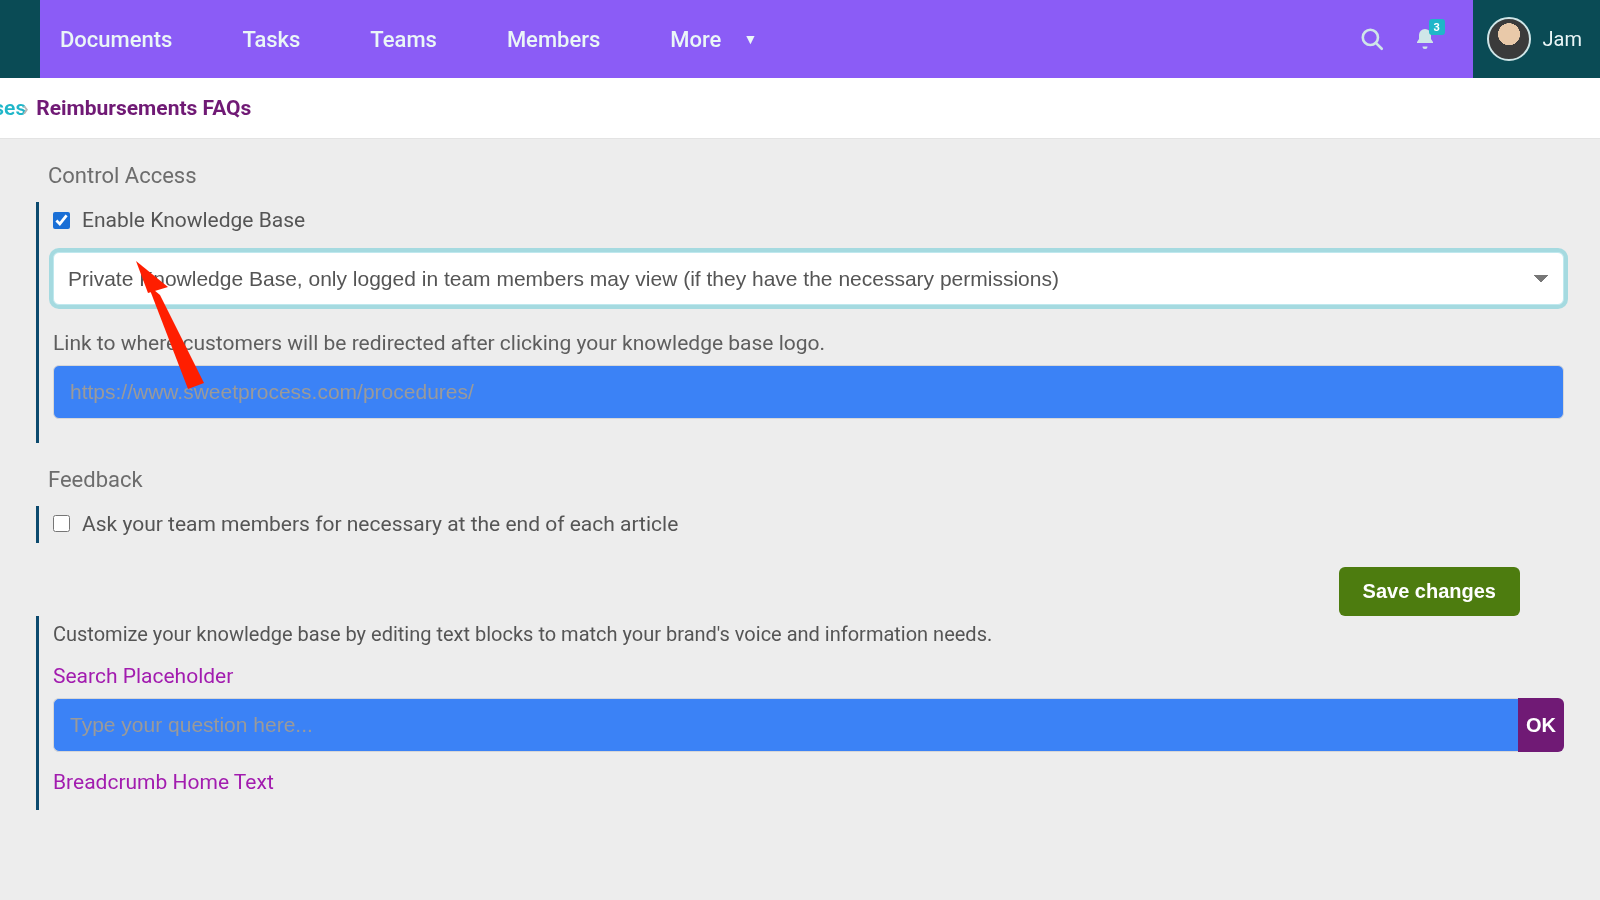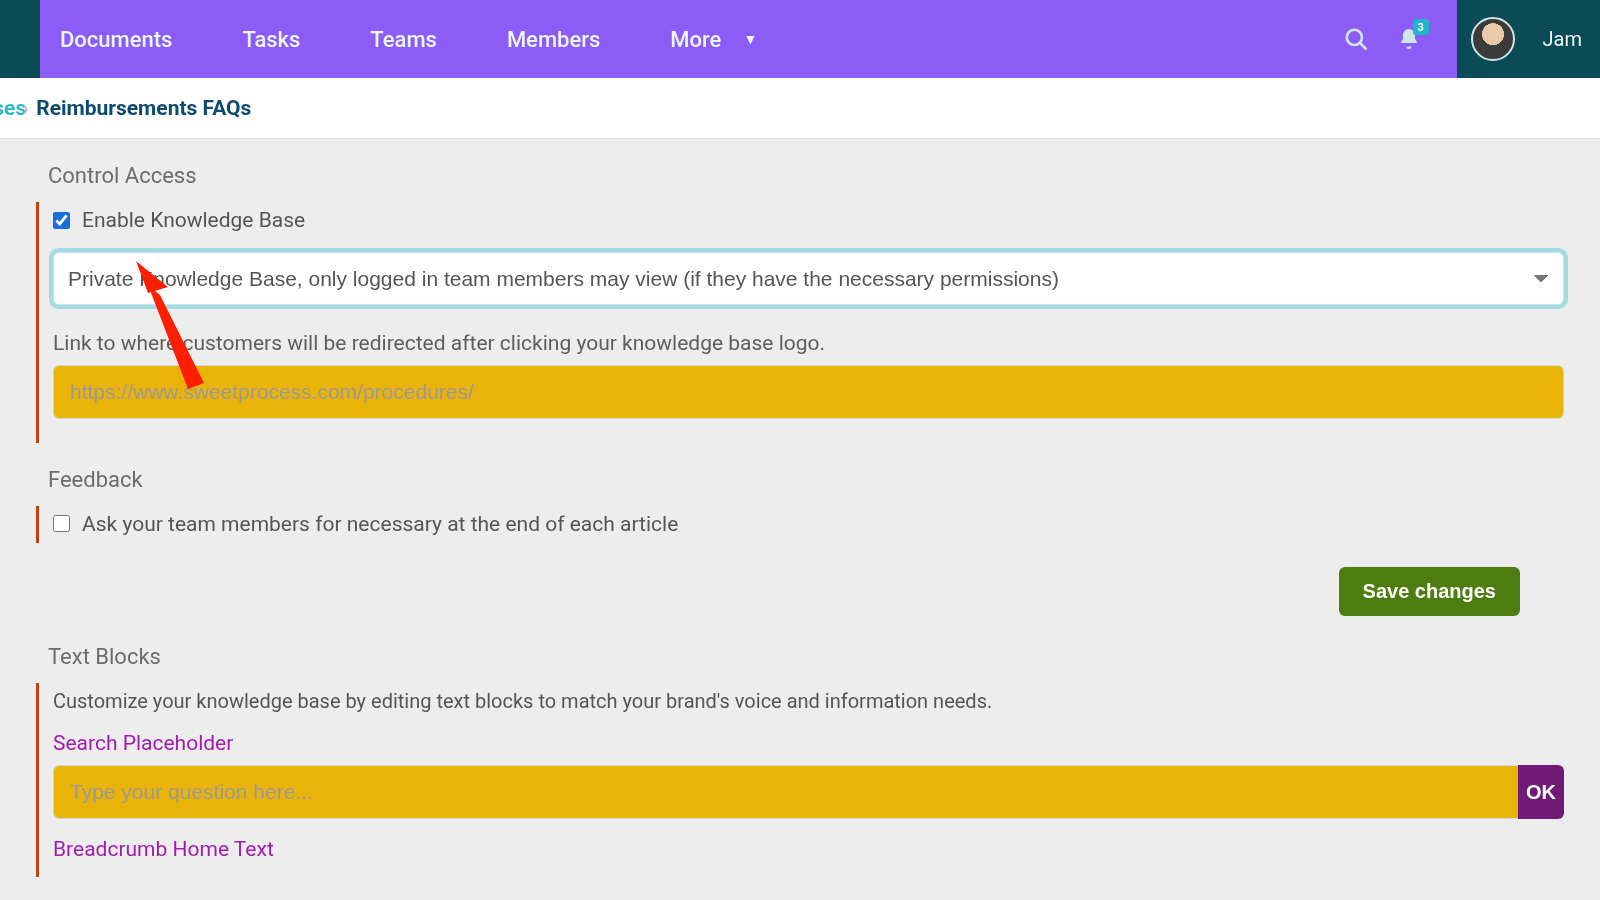--- a/index.html
+++ b/index.html
@@ -67,21 +67,21 @@
     font-size: 11px;
     font-weight: 700;
     min-width: 16px; height: 16px;
     border-radius: 3px;
     display: flex; align-items: center; justify-content: center;
     padding: 0 3px;
   }
   .user-area {
     display: flex;
     align-items: center;
-    gap: 28px;
+    gap: 12px;
     background: #0a4b55;
     height: 100%;
     padding: 0 18px 0 14px;
     margin-left: 8px;
     color: #eaf6f7;
     font-size: 20px;
   }
   .avatar {
     width: 44px; height: 44px; border-radius: 50%;
     background: radial-gradient(circle at 50% 38%, #e9c9a9 0 34%, #3b3b3b 35% 100%);
@@ -96,35 +96,35 @@
     font-size: 21px;
     display: flex;
     align-items: center;
     gap: 14px;
     color: #9a9a9a;
     text-indent: -18px;   
     padding-left: 0;
   }
   .crumbs .link { color: #1fb6c9; font-weight: 600; }
   .crumbs .sep  { color: #b7b7b7; font-weight: 700; }
-  .crumbs .here { color: #0c4a6e; font-weight: 700; }
+  .crumbs .here { color: #701a75; font-weight: 700; }
 
   
   .page {
     padding: 12px 36px 40px 36px;
   }
 
   .sec-title {
     font-size: 22px;
     color: #6d6d6d;
     margin: 12px 0 14px 12px;
     font-weight: 400;
   }
   .block {
-    border-left: 3px solid #c2410c;
+    border-left: 3px solid #0c4a6e;
     padding: 6px 0 6px 14px;
     margin-bottom: 24px;
   }
   .row { margin-bottom: 18px; }
   label.chk {
     display: inline-flex; align-items: center; gap: 12px;
     font-size: 21px; color: #555;
   }
   input[type=checkbox] {
     width: 17px; height: 17px;
@@ -152,21 +152,21 @@
 
   .helper {
     font-size: 21px; color: #5e5e5e;
     margin: 26px 0 10px 0;
   }
   .txt {
     width: 100%;
     padding: 14px 16px;
     font-size: 21px;
     color: #333;
-    background: #eab308;
+    background: #3b82f6;
     border: 1px solid #d7d7d7;
     border-radius: 6px;
   }
   .txt::placeholder { color: #9a9a9a; }
 
   .save-row { display: flex; justify-content: flex-end; padding-right: 44px; }
   .btn-primary {
     background: #4d7c0f;
     color: #fff;
     border: none;
@@ -260,21 +260,20 @@
     <label class="chk">
       <input type="checkbox" style="">
       <span>Ask your team members for necessary at the end of each article</span>
     </label>
   </div>
 
   <div class="save-row">
     <button class="btn-primary">Save changes</button>
   </div>
 
-  <div class="sec-title" style="margin-top:28px">Text Blocks</div>
   <div class="block">
     <div style="color:#555">Customize your knowledge base by editing text blocks to match your brand's voice and information needs.</div>
 
     <div class="sub-label">Search Placeholder</div>
     <div class="search-row">
       <input class="txt" type="text" placeholder="Type your question here..." style="">
       <button class="ok-btn">OK</button>
     </div>
 
     <div class="sub-label">Breadcrumb Home Text</div>

